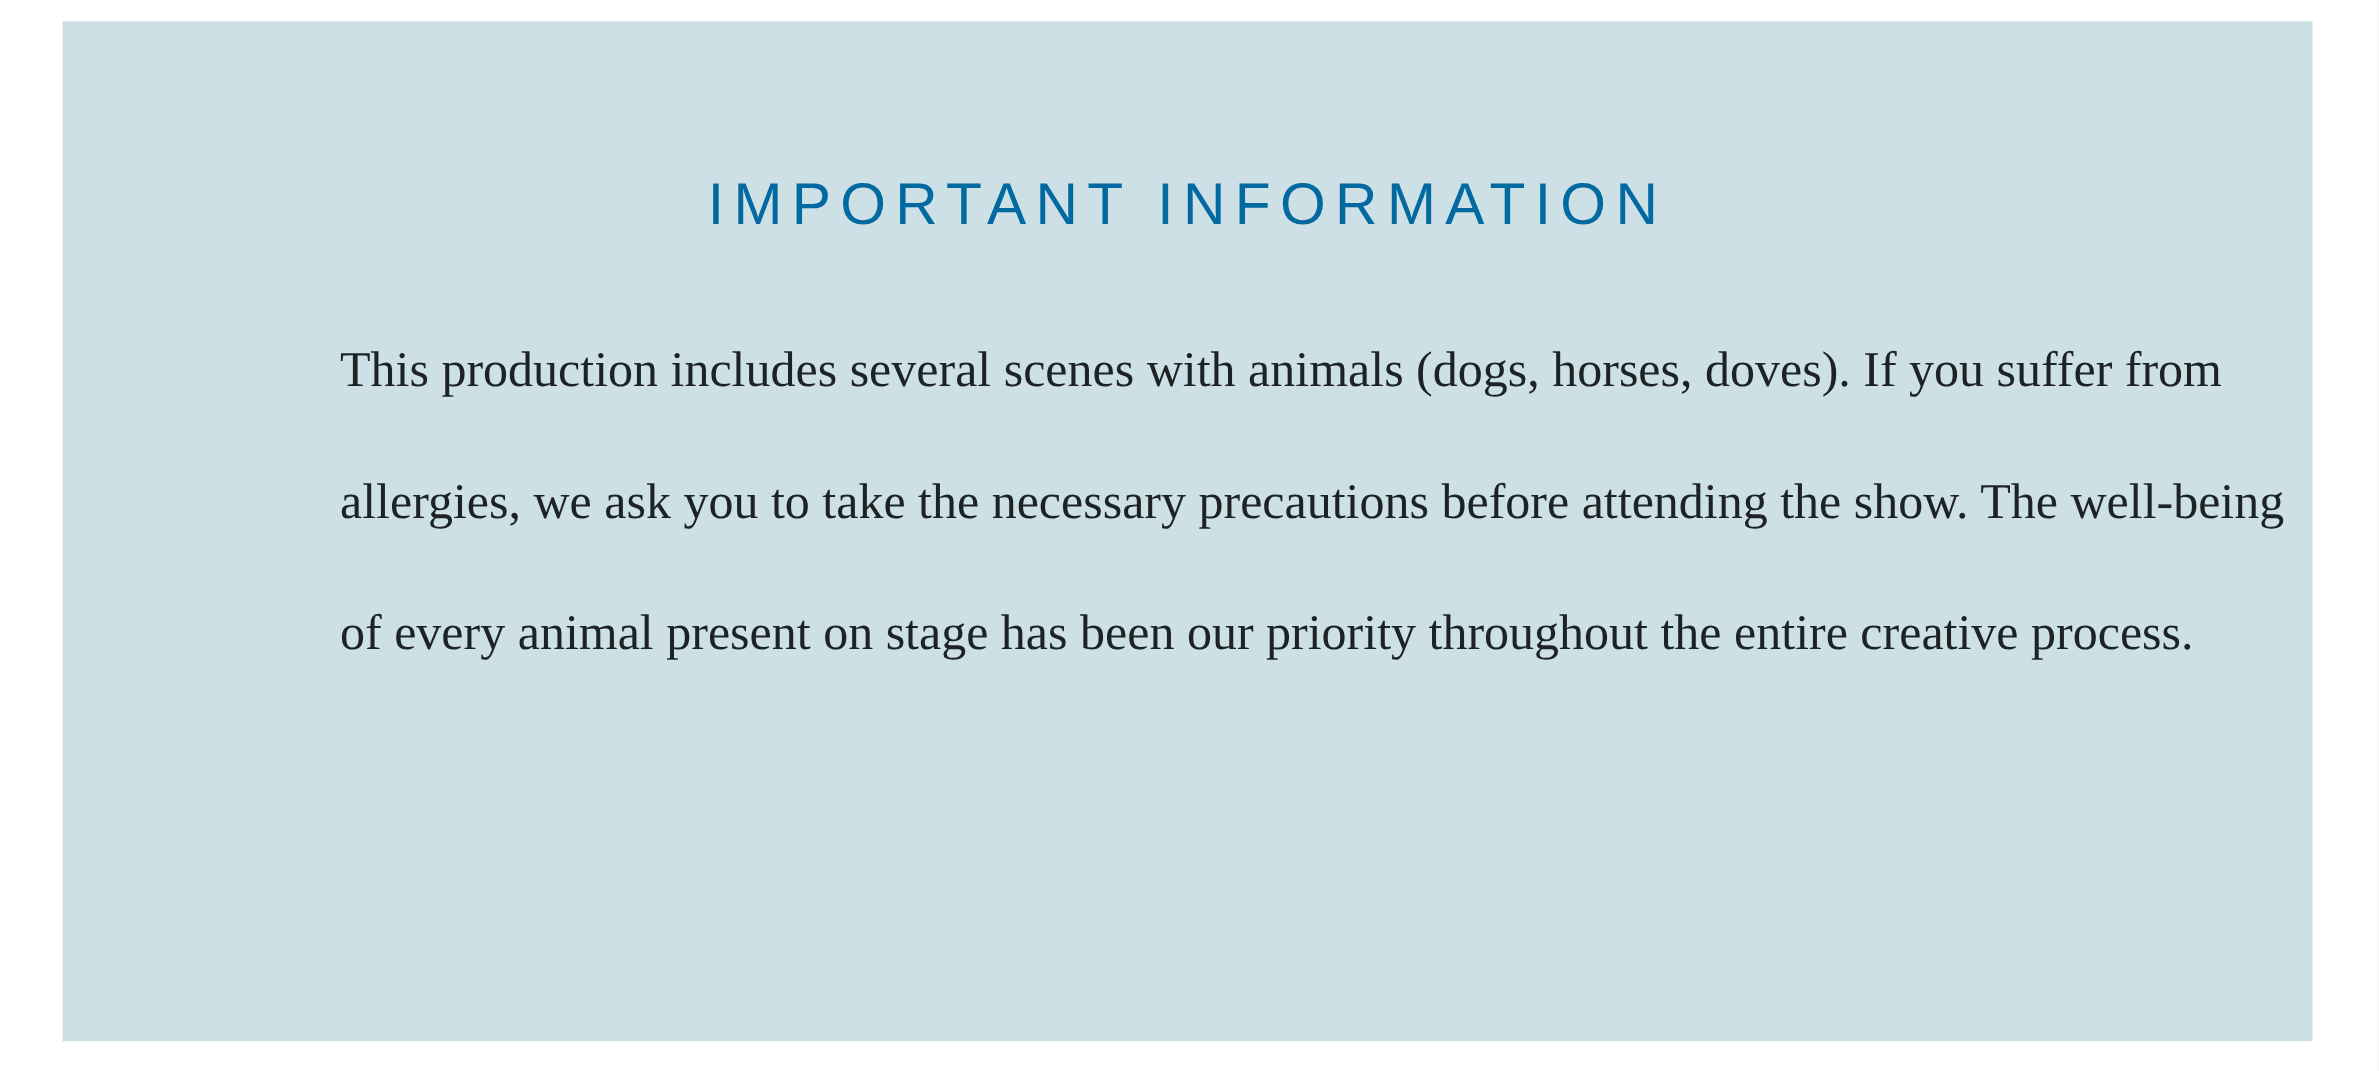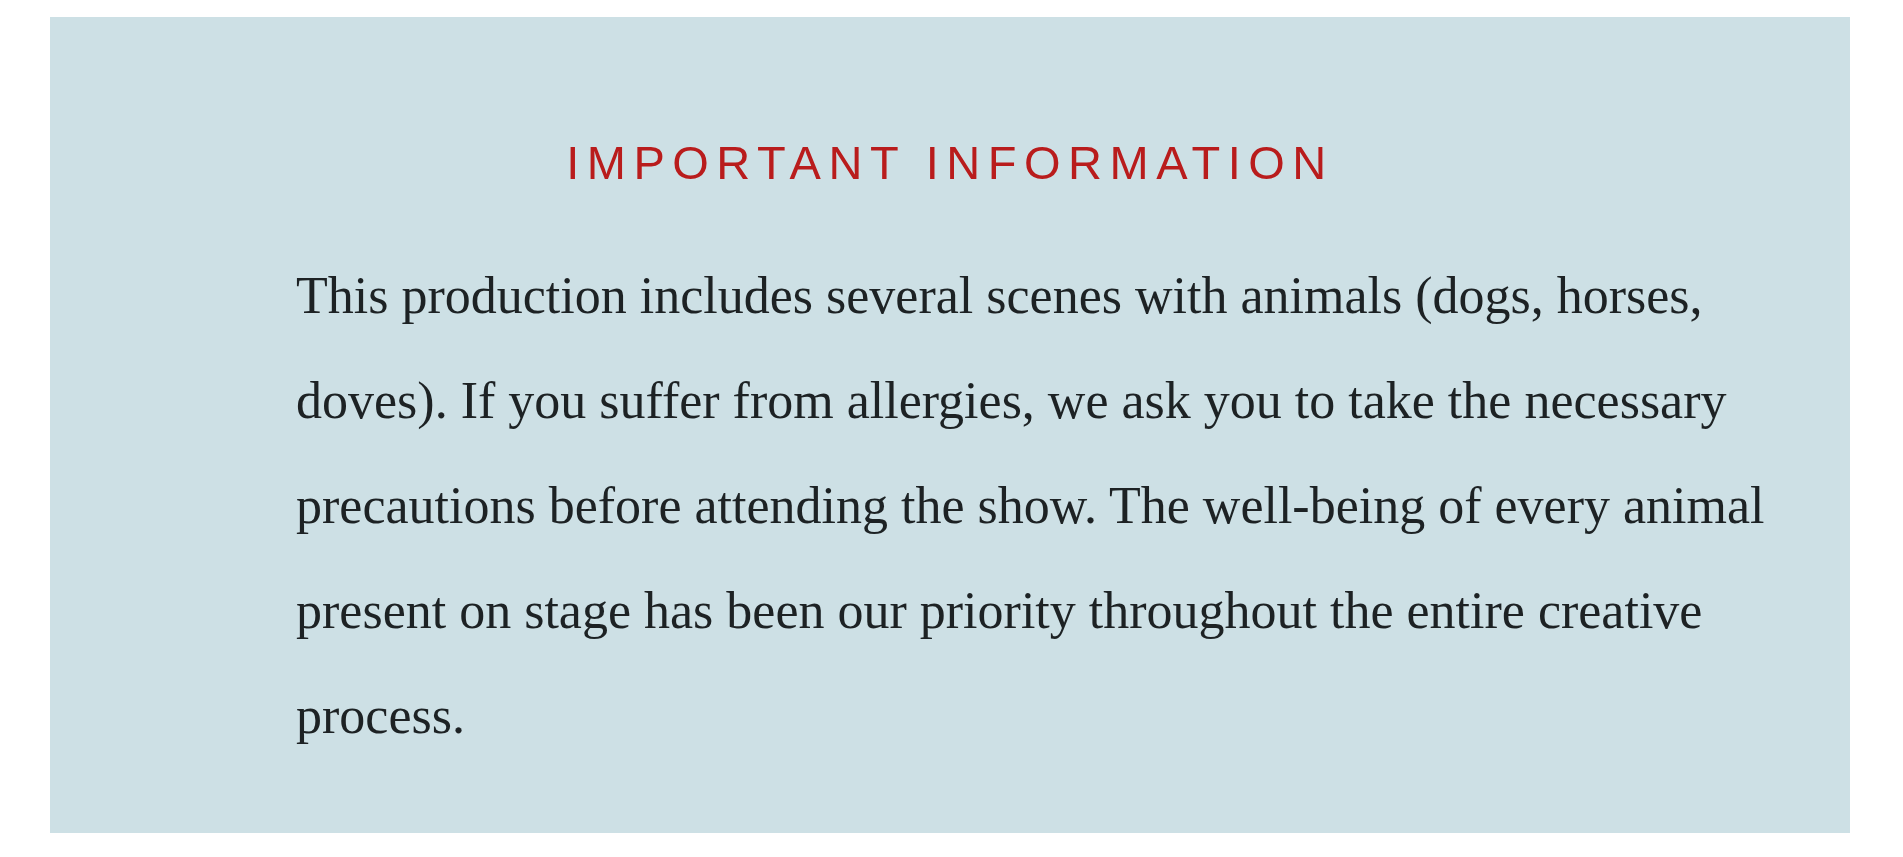--- a/index.html
+++ b/index.html
@@ -27,37 +27,36 @@
   #notice-heading {
     position: absolute;
     left: 0;
     top: 118px;
     width: 100%;
     text-align: center;
     font-family: "Liberation Sans", sans-serif;
     font-size: 47px;
     font-weight: 400;
     letter-spacing: 7.5px;
-    color: #b91c1c;
+    color: #0369a1;
     text-transform: uppercase;
     white-space: nowrap;
   }
 
   #notice-body {
     position: absolute;
     left: 222px;
     top: 226px;
     width: 1560px;
     font-family: "Liberation Serif", serif;
-    font-size: 52px;
+    font-size: 40px;
     font-weight: 400;
     line-height: 105px;
     color: #1d2224;
     letter-spacing: 0px;
-    margin-left: 24px;
   }
 </style>
 </head>
 <body>
 
 <div id="notice-panel">
 
   <div id="notice-heading">IMPORTANT INFORMATION</div>
 
   <div id="notice-body">This production includes several scenes with animals (dogs, horses, doves). If you suffer from allergies, we ask you to take the necessary precautions before attending the show. The well-being of every animal present on stage has been our priority throughout the entire creative process.</div>

